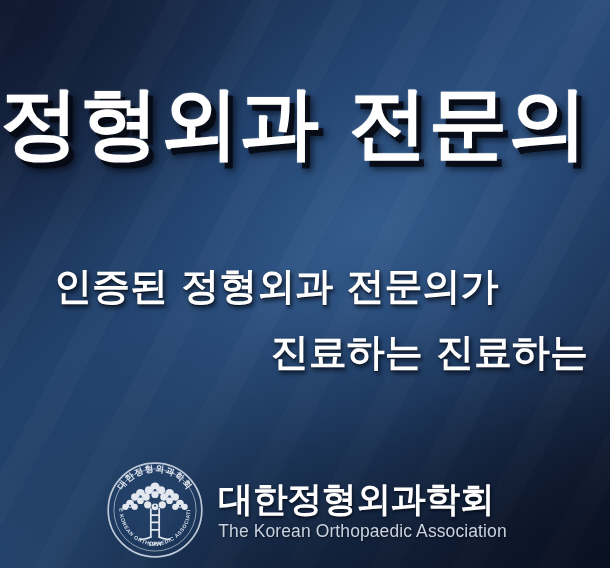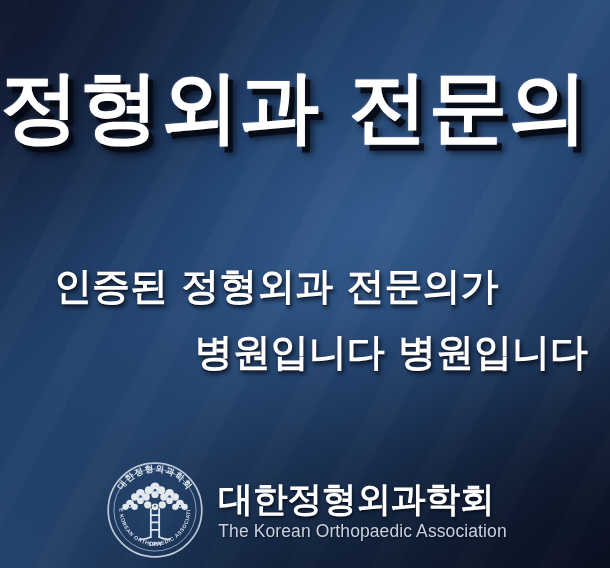--- a/index.html
+++ b/index.html
@@ -61,21 +61,21 @@
         rgba(4,9,20,0.55) 0%,
         rgba(0,0,0,0) 70%);
     pointer-events: none;
   }
 
   .layer { position: relative; z-index: 3; }
 
   
   .headline {
     position: absolute;
-    top: 66px;
+    top: 82px;
     left: 0;
     width: 556px;
     text-align: center;
     font-family: "DejaVu Serif", "Liberation Serif", serif;
     font-weight: bold;
     font-size: 79px;
     line-height: 1.05;
     letter-spacing: 1px;
     color: #ffffff;
     white-space: nowrap;
@@ -158,21 +158,21 @@
 <body>
 
 <div class="banner">
 
   <div class="layer">
 
     <div class="headline">정형외과 전문의</div>
 
     <div class="sub sub-line1">인증된 정형외과 전문의가</div>
 
-    <div class="sub sub-line2">병원입니다 병원입니다</div>
+    <div class="sub sub-line2">진료하는 진료하는</div>
 
     <div class="logo-lockup">
 
       <svg class="emblem" viewBox="0 0 200 200">
         <defs>
           <path id="arcTop" d="M 26,100 A 74,74 0 0 1 174,100" fill="none"></path>
           <path id="arcBot" d="M 32,100 A 68,68 0 0 0 168,100" fill="none"></path>
           <radialGradient id="sealFill" cx="50%" cy="42%" r="62%">
             <stop offset="0%" stop-color="#2c4f7c"></stop>
             <stop offset="70%" stop-color="#22406a"></stop>

